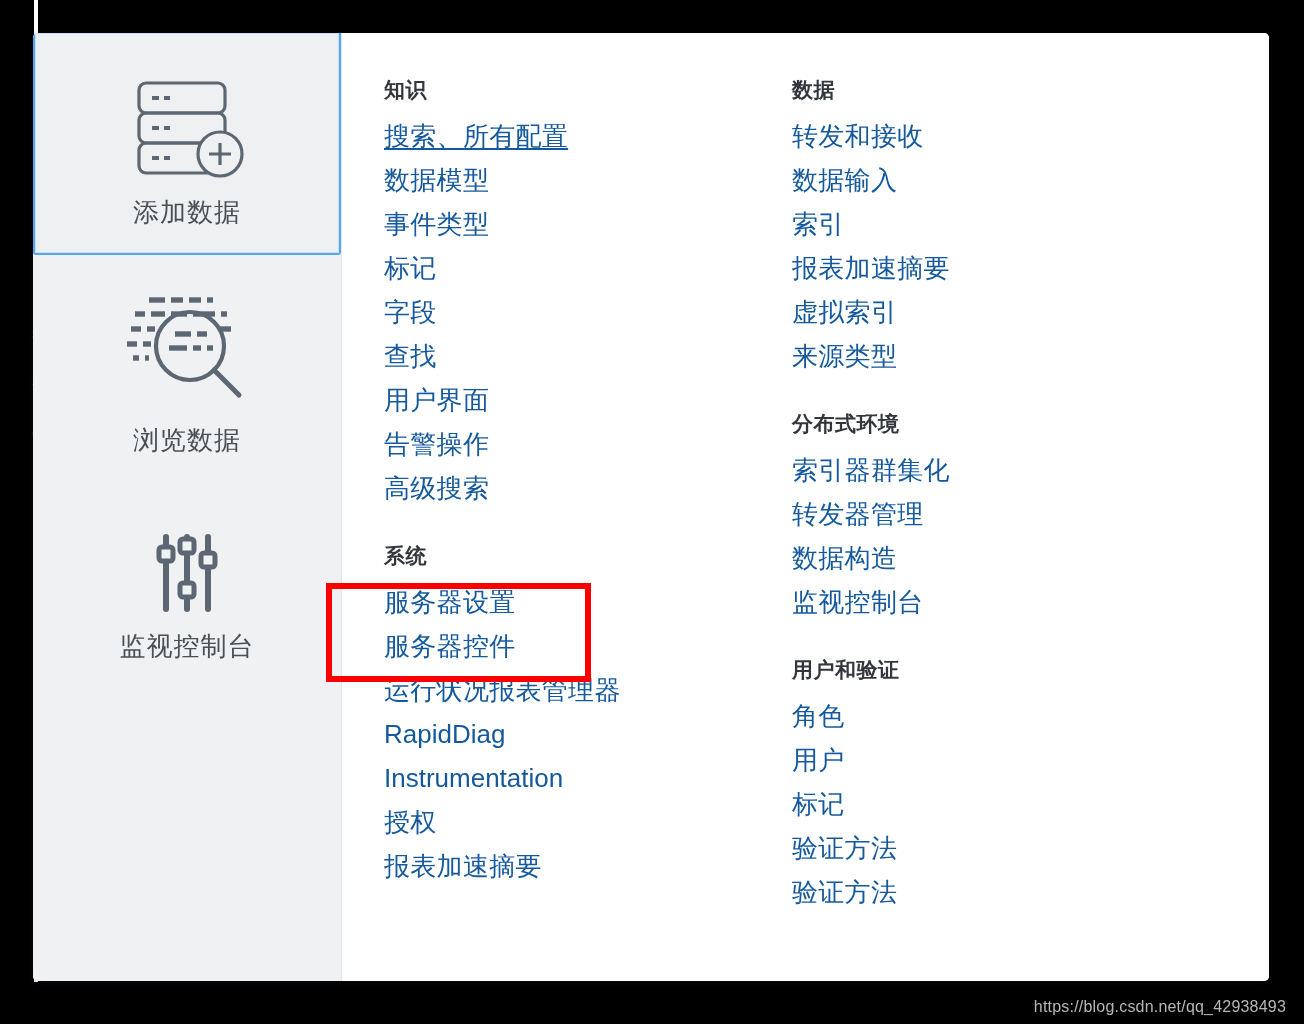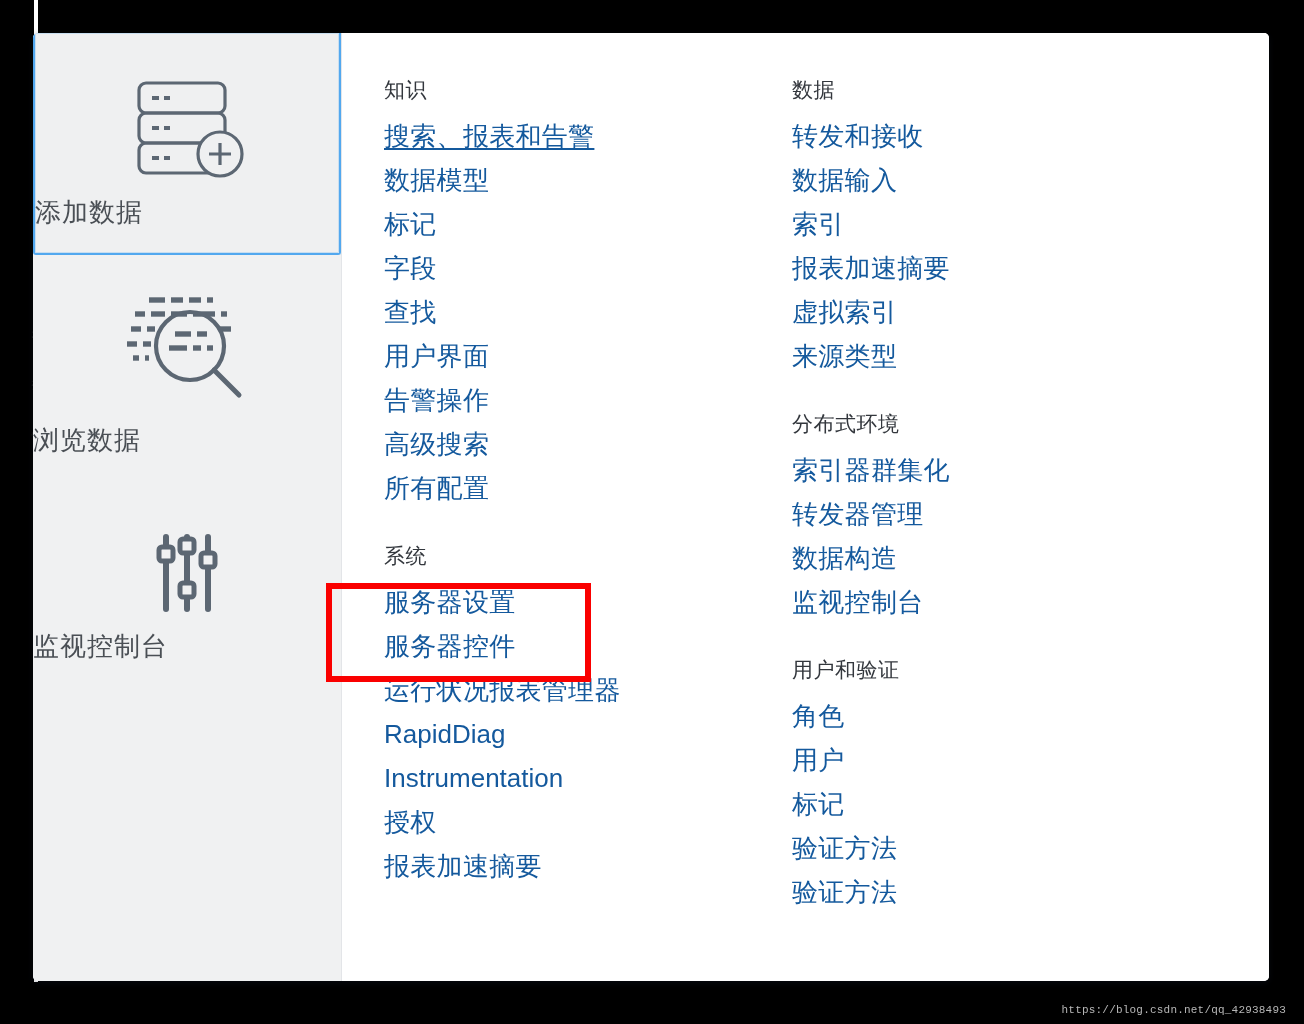--- a/index.html
+++ b/index.html
@@ -70,21 +70,21 @@
     background: #f0f1f2;
     border-right: 1px solid #e3e5e8;
     position: relative;
     box-sizing: border-box;
   }
   .nav-card {
     width: 100%;
     box-sizing: border-box;
     padding-top: 30px;
     padding-bottom: 24px;
-    text-align: left;
+    text-align: center;
     background: #f0f1f2;
     cursor: pointer;
     position: relative;
   }
   .nav-card.selected {
     background: #eff0f1;
     border: 2px solid #52a8ef;
     border-top: none;
     border-radius: 0 0 3px 3px;
     box-shadow: inset 0 0 0 1px rgba(82,168,239,0.25);
@@ -120,21 +120,21 @@
     box-sizing: border-box;
   }
   .col-1 { width: 420px; padding-left: 42px; }
   .col-2 { width: 420px; padding-left: 30px; }
 
   .group { margin-bottom: 4px; }
   .group + .group { margin-top: 31px; }
 
   .group-title {
     font-size: 21px;
-    font-weight: normal;
+    font-weight: bold;
     color: #33373d;
     line-height: 30px;
     margin-bottom: 9px;
     letter-spacing: 0.5px;
   }
   .link {
     display: block;
     font-size: 26px;
     line-height: 44px;
     color: #14599d;
@@ -160,24 +160,24 @@
     box-sizing: border-box;
     pointer-events: none;
     z-index: 40;
   }
 
   
   #watermark {
     position: absolute;
     right: 18px;
     bottom: 8px;
-    font-size: 11px;
+    font-size: 16px;
     color: #b7b7b7;
     letter-spacing: 0.2px;
-    font-family: Liberation Mono, monospace;
+    font-family: Liberation Sans, sans-serif;
     z-index: 50;
   }
 </style>
 </head>
 <body>
 
 <div id="backdrop">
   <div class="bg-rail"></div>
   <div class="bg-tick" style="top:176px"></div>
   <div class="bg-tick" style="top:216px"></div>
@@ -263,29 +263,29 @@
     </div>
 
   </div>
 
   <div id="content">
 
     <div class="col col-1">
 
       <div class="group">
         <div class="group-title">知识</div>
-        <a class="link hovered">搜索、报表和告警</a>
+        <a class="link hovered">搜索、所有配置</a>
         <a class="link">数据模型</a>
+        <a class="link">事件类型</a>
         <a class="link">标记</a>
         <a class="link">字段</a>
         <a class="link">查找</a>
         <a class="link">用户界面</a>
         <a class="link">告警操作</a>
         <a class="link">高级搜索</a>
-        <a class="link">所有配置</a>
       </div>
 
       <div class="group">
         <div class="group-title">系统</div>
         <a class="link">服务器设置</a>
         <a class="link">服务器控件</a>
         <a class="link">运行状况报表管理器</a>
         <a class="link latin">RapidDiag</a>
         <a class="link latin">Instrumentation</a>
         <a class="link">授权</a>

